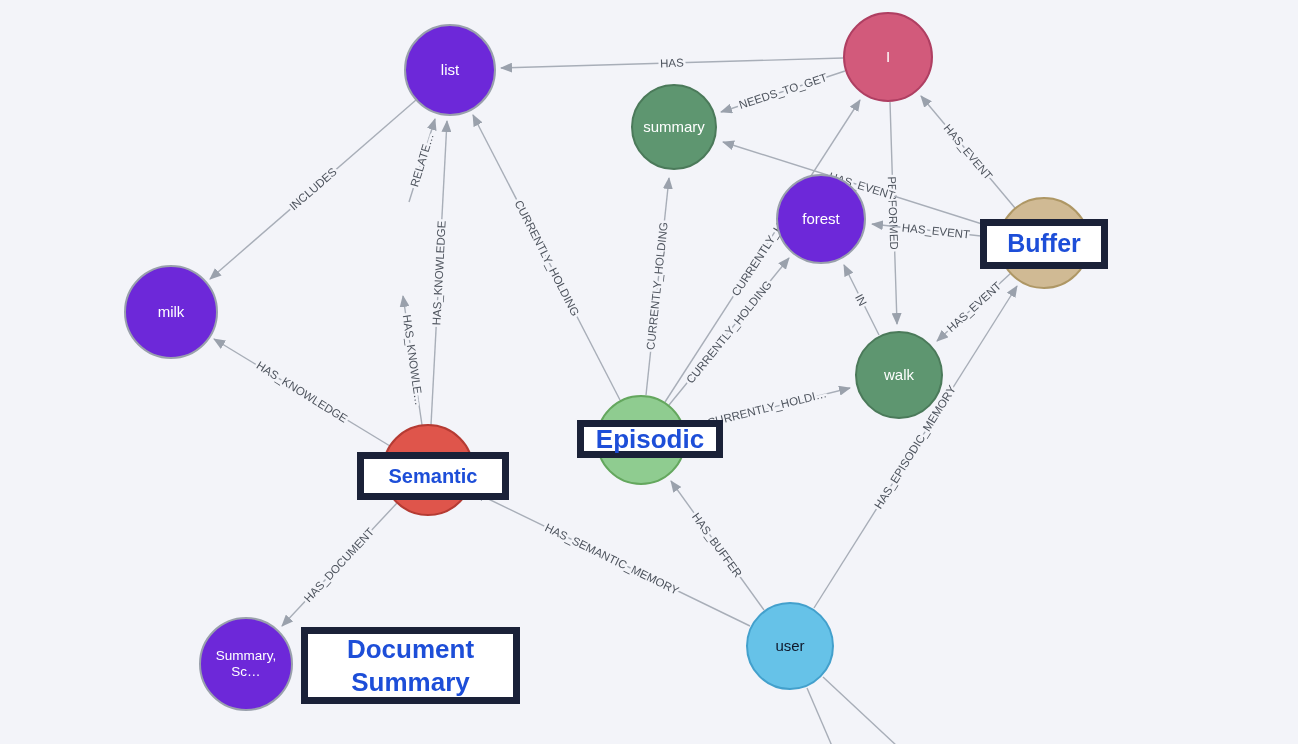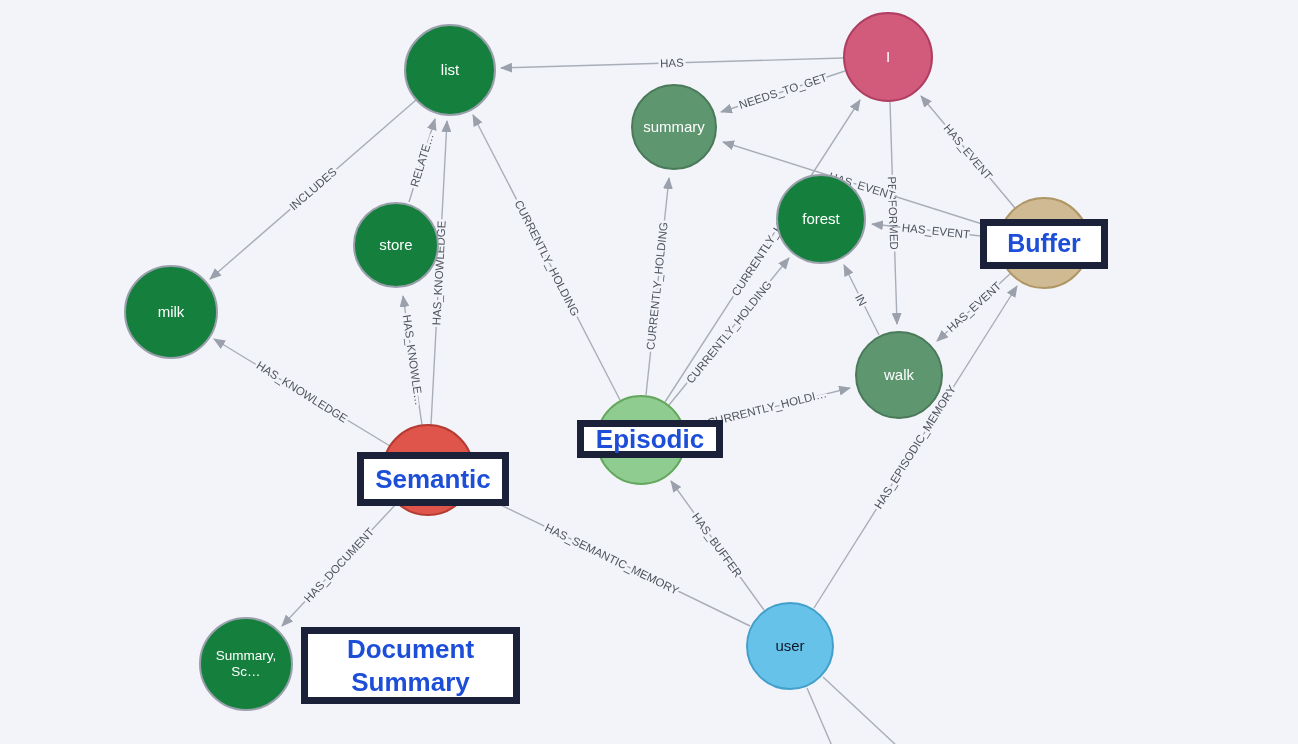--- a/index.html
+++ b/index.html
@@ -15,21 +15,21 @@
     font-family:"Liberation Sans", sans-serif;
     paint-order:stroke; stroke:#F3F4F9; stroke-width:5px; stroke-linejoin:round;
   }
   .node {
     position:absolute; border-radius:50%;
     display:flex; align-items:center; justify-content:center;
     box-sizing:border-box; border:2.5px solid;
     color:#fff; font-size:15px; text-align:center; line-height:1.15;
     cursor:pointer; user-select:none;
   }
-  .node.gray   { background:#15803d; border-color:#99A0AC; }
+  .node.gray   { background:#6d28d9; border-color:#99A0AC; }
   .node.rose   { background:#D25A7B; border-color:#AF3F62; }
   .node.green  { background:#5E9670; border-color:#4B7A5A; }
   .node.lgreen { background:#8FCC90; border-color:#64A75E; color:#2F3B4C; }
   .node.red    { background:#DF554B; border-color:#B53B33; }
   .node.tan    { background:#D0BA94; border-color:#AE9765; color:#3A3A33; }
   .node.blue   { background:#66C2E8; border-color:#43A0CC; color:#0f172a; }
   .node span { display:block; width:82px; }
   .overlay {
     position:absolute; background:#ffffff; border:7px solid #1A2138;
     color:#1d4ed8; font-weight:bold; font-size:25px;
@@ -153,23 +153,20 @@
     </div>
   <div class="node green" style="left:631px; top:84px;  width:86px; height:86px;">
     <span>summary</span>
     </div>
   <div class="node gray" style="left:776px; top:174px; width:90px; height:90px;">
     <span>forest</span>
     </div>
   <div class="node tan" style="left:998px; top:197px; width:92px; height:92px;">
     <span></span>
     </div>
-  <div class="node gray" style="left:353px; top:202px; width:86px; height:86px;">
-    <span>store</span>
-    </div>
   <div class="node gray" style="left:124px; top:265px; width:94px; height:94px;">
     <span>milk</span>
     </div>
   <div class="node green" style="left:855px; top:331px; width:88px; height:88px;align-items:center;">
     <span>walk</span>
     </div>
   <div class="node lgreen" style="left:596px; top:395px; width:90px; height:90px;">
     <span></span>
     </div>
   <div class="node red" style="left:382px; top:424px; width:92px; height:92px;">
@@ -181,20 +178,20 @@
   <div class="node gray" style="left:199px; top:617px; width:94px; height:94px; font-size:13.5px;">
     <span>Summary, Sc…</span>
     </div>
 
   <div class="overlay" style="left:980px; top:219px; width:128px; height:50px;">
     <span>Buffer</span>
     </div>
   <div class="overlay" style="left:577px; top:420px; width:146px; height:38px; font-size:26px;">
     <span>Episodic</span>
     </div>
-  <div class="overlay" style="left:357px; top:452px; width:152px; height:54px; font-size:26px;">
+  <div class="overlay" style="left:357px; top:452px; width:152px; height:48px; font-size:20px;">
     <span>Semantic</span>
     </div>
   <div class="overlay" style="left:301px; top:627px; width:219px; height:77px; font-size:26px;">
     <span style="width:170px;">Document Summary</span>
     </div>
 
 </div>
 
 </body></html>

